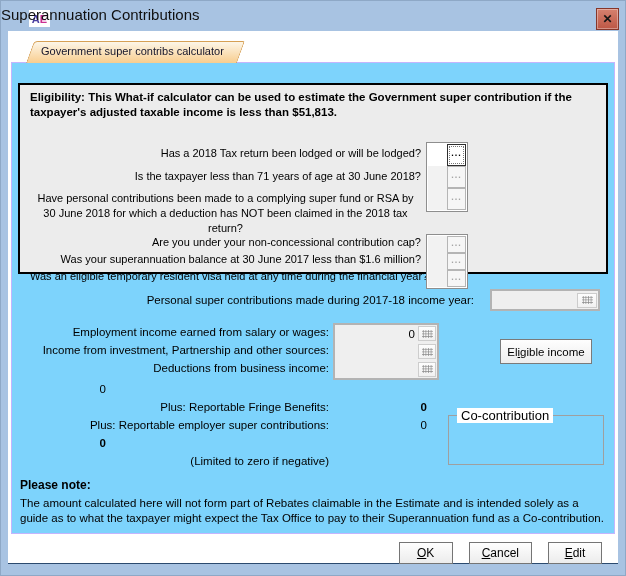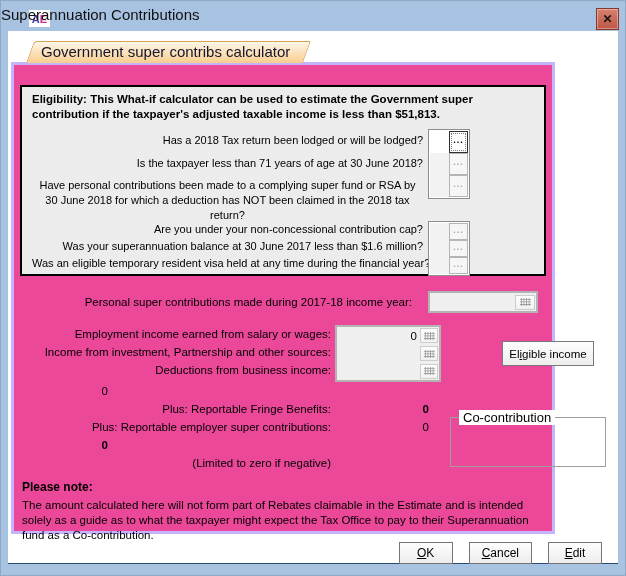--- a/index.html
+++ b/index.html
@@ -41,34 +41,34 @@
   
   .tabs { position:absolute; left:3px; top:10px; height:22px; z-index:3; }
   .tab { position:relative; display:inline-block; height:22px; margin-left:18px; padding:0 14px 0 12px; cursor:default; }
   .tab-shape {
     position:absolute; left:1px; right:-3px; top:0; bottom:0;
     transform:skewX(-20deg);
     background:linear-gradient(#fdf6e8,#f8cd8e);
     border:1px solid #d6a055; border-bottom:none;
     border-radius:4px 2px 0 0;
   }
-  .tab-label { position:relative; z-index:1; line-height:21px; font-size:15px; color:#15152a; white-space:nowrap; }
+  .tab-label { position:relative; z-index:1; line-height:21px; font-size:11px; color:#15152a; white-space:nowrap; }
   
   .page {
-    position:absolute; left:3px; top:31px; width:544px; height:472px;
-    border:3px solid #c4b5fd; background:#ec4899; z-index:1;
+    position:absolute; left:3px; top:31px; width:604px; height:472px;
+    border:1px solid #c4b5fd; background:#7dd3fc; z-index:1;
   }
   
   .elig-box {
     margin:20px 6px 0 6px; height:191px;
     border:2px solid #000; background:#ececec;
     padding:5px 10px 4px 10px;
   }
   .elig-intro { font-weight:bold; font-size:11.5px; line-height:15px; }
-  .q-group { display:flex; margin-top:7px; }
+  .q-group { display:flex; margin-top:22px; }
   .q-group-2 { margin-top:12px; }
   .q-labels { width:396px; text-align:right; padding-right:5px; font-size:11px; }
   .q-l-single { height:23px; line-height:23px; white-space:nowrap; }
   .q-l-double { height:34px; line-height:15px; padding-top:3px; text-align:center; }
   .q-l-short { height:17px; line-height:17px; white-space:nowrap; }
   .q-controls {
     width:42px; align-self:flex-start;
     border:1px solid #8e8e8e; background:#fff; padding:1px;
   }
   .q-row { display:flex; height:22px; }

